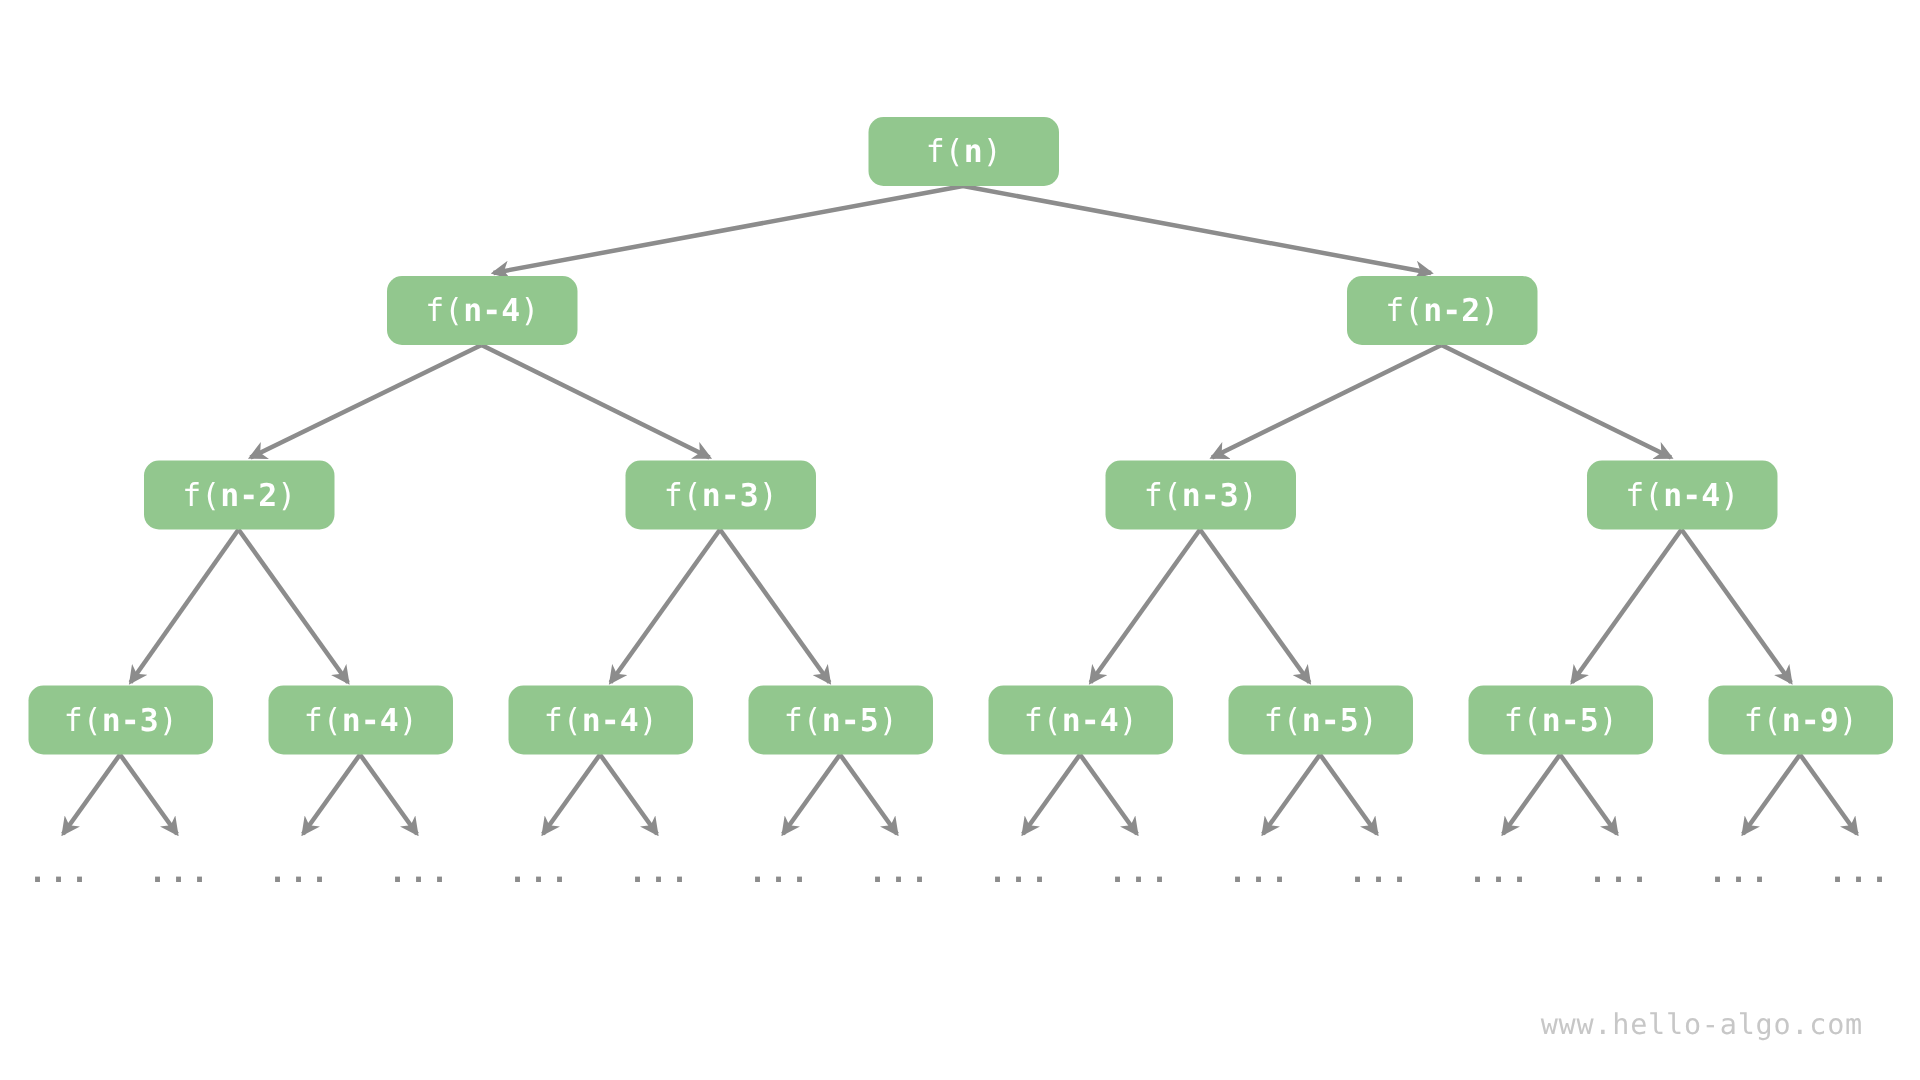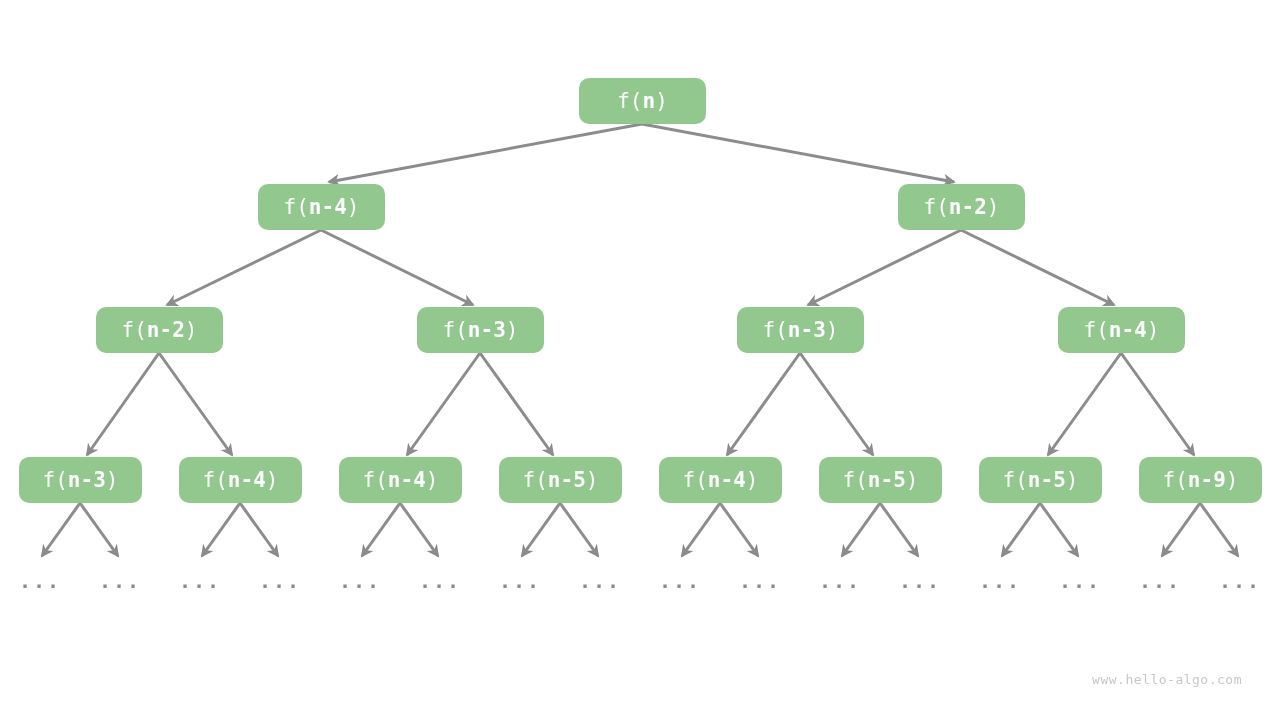--- a/index.html
+++ b/index.html
@@ -37,21 +37,21 @@
     color: var(--ellipsis, #8c8c8c);
     font-size: 20px;
     font-weight: bold;
     letter-spacing: 2px;
     line-height: 26px;
   }
   .watermark {
     position: absolute;
     right: 38px;
     top: 672px;
-    font-size: 13px;
+    font-size: 19px;
     letter-spacing: 0.5px;
     color: var(--watermark, #c7c7c7);
   }
 </style>
 </head>
 <body>
 
 <div class="canvas">
 
   <svg class="edges" width="1280" height="720" aria-hidden="true">

